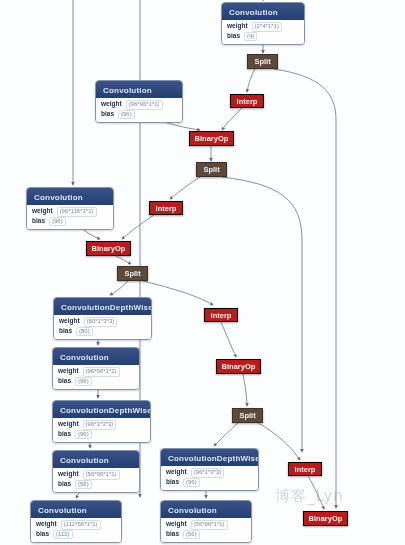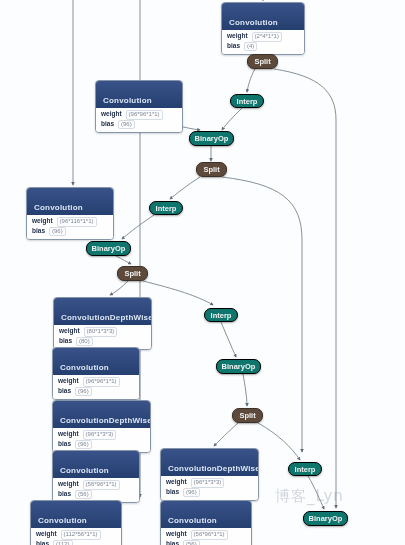--- a/index.html
+++ b/index.html
@@ -32,21 +32,21 @@
     box-shadow: 0 1px 2px rgba(20,30,50,0.18);
     overflow: hidden;
   }
   .layer-head {
     background: #2e4a7d;
     background: linear-gradient(180deg,#39538a 0%, #253f70 100%);
     color: #dce6f5;
     font-size: 8px;
     font-weight: bold;
     letter-spacing: .2px;
-    padding: 15px 5px 3px 7px;
+    padding: 5px 5px 3px 7px;
     white-space: nowrap;
     overflow: hidden;
   }
   .layer-body {
     padding: 2px 4px 3px 5px;
     background: #fefeff;
   }
   .attr-row {
     display: flex;
     align-items: baseline;
@@ -65,32 +65,32 @@
     border: 1px solid #d6dce6;
     border-radius: 2px;
     padding: 0 2px;
     background: #fdfdfe;
     overflow: hidden;
   }
 
   
   .op-node {
     position: absolute;
-    border-radius: 7px;
+    border-radius: 0;
     box-sizing: border-box;
     display: flex;
     align-items: center;
     justify-content: center;
     color: #f2f2f2;
     font-size: 7.5px;
     font-weight: bold;
     white-space: nowrap;
     box-shadow: 0 1px 2px rgba(0,0,0,0.35);
   }
-  .op-black { background: #0f766e; border: 1px solid #000; }
+  .op-black { background: #b91c1c; border: 1px solid #000; }
   .op-brown { background: #5d4a3b; border: 1px solid #3d3027; }
 
   .watermark {
     position: absolute;
     color: rgba(120,130,150,0.30);
     font-size: 15px;
     letter-spacing: 1px;
     white-space: nowrap;
     font-family: "DejaVu Sans", sans-serif;
     pointer-events: none;

